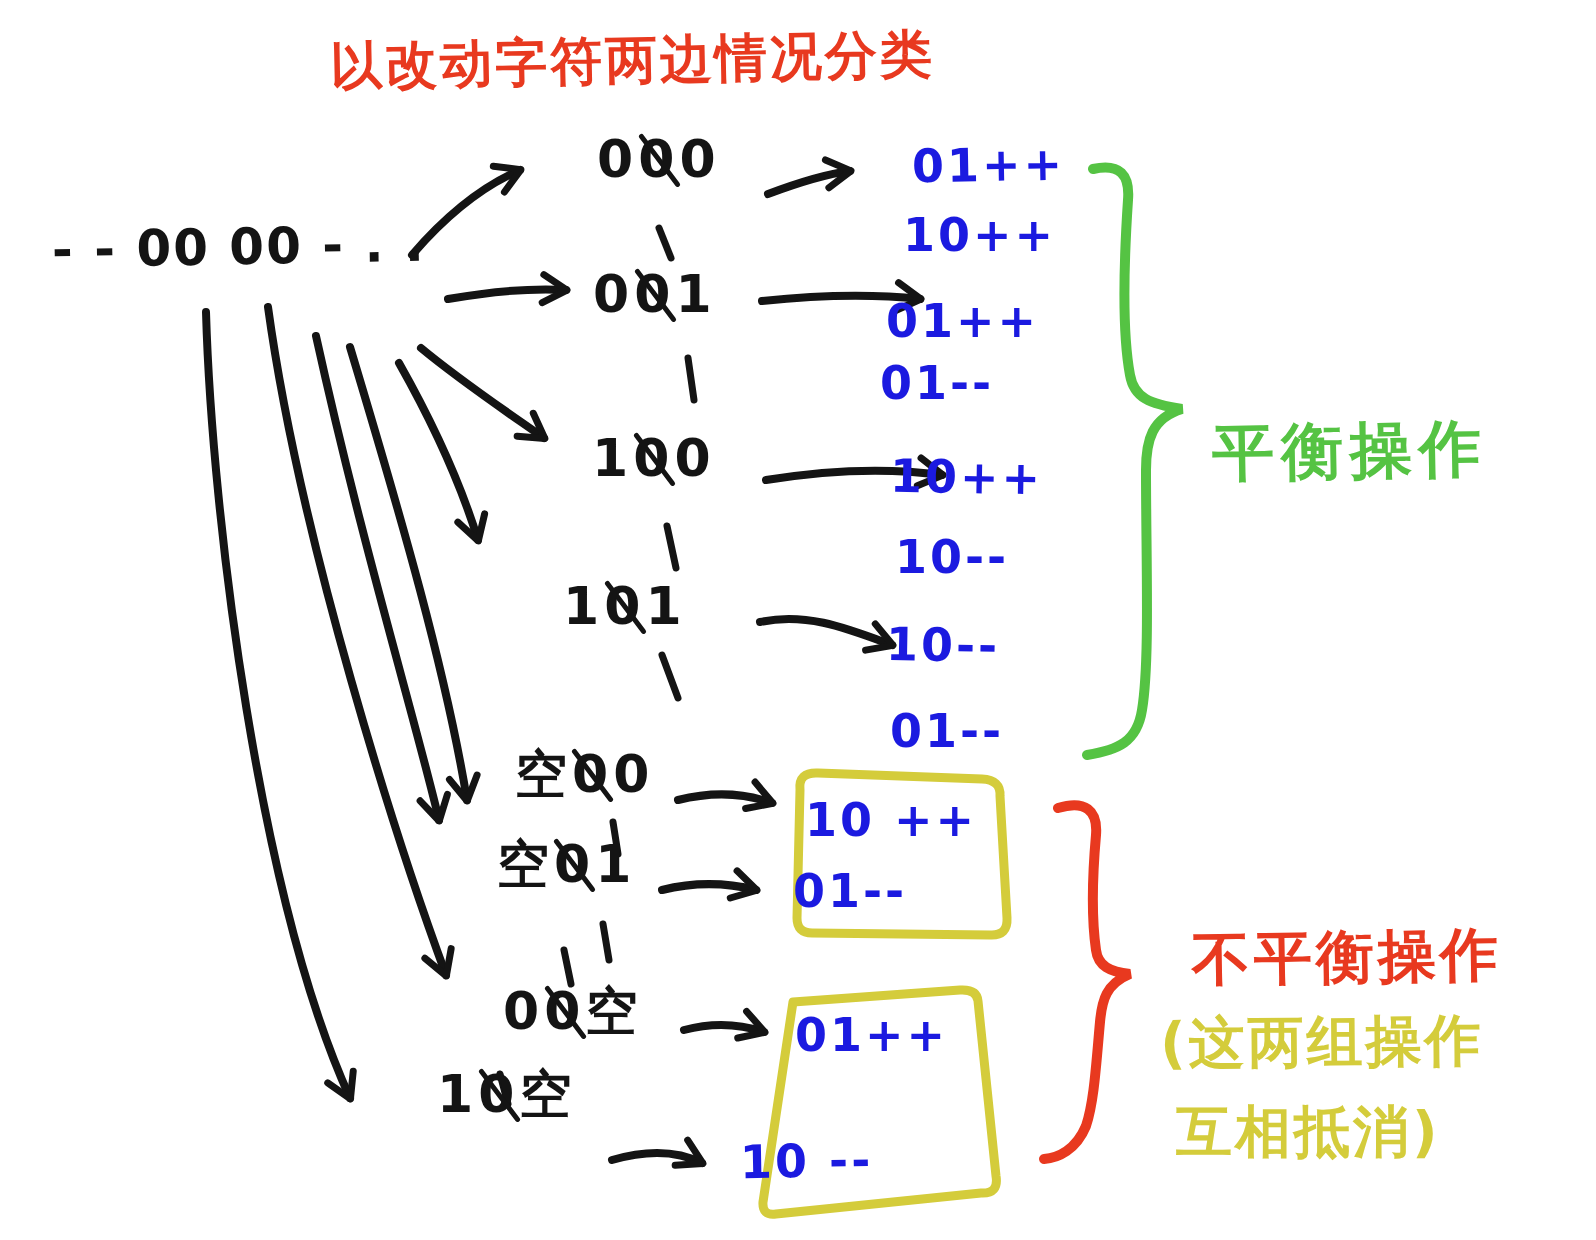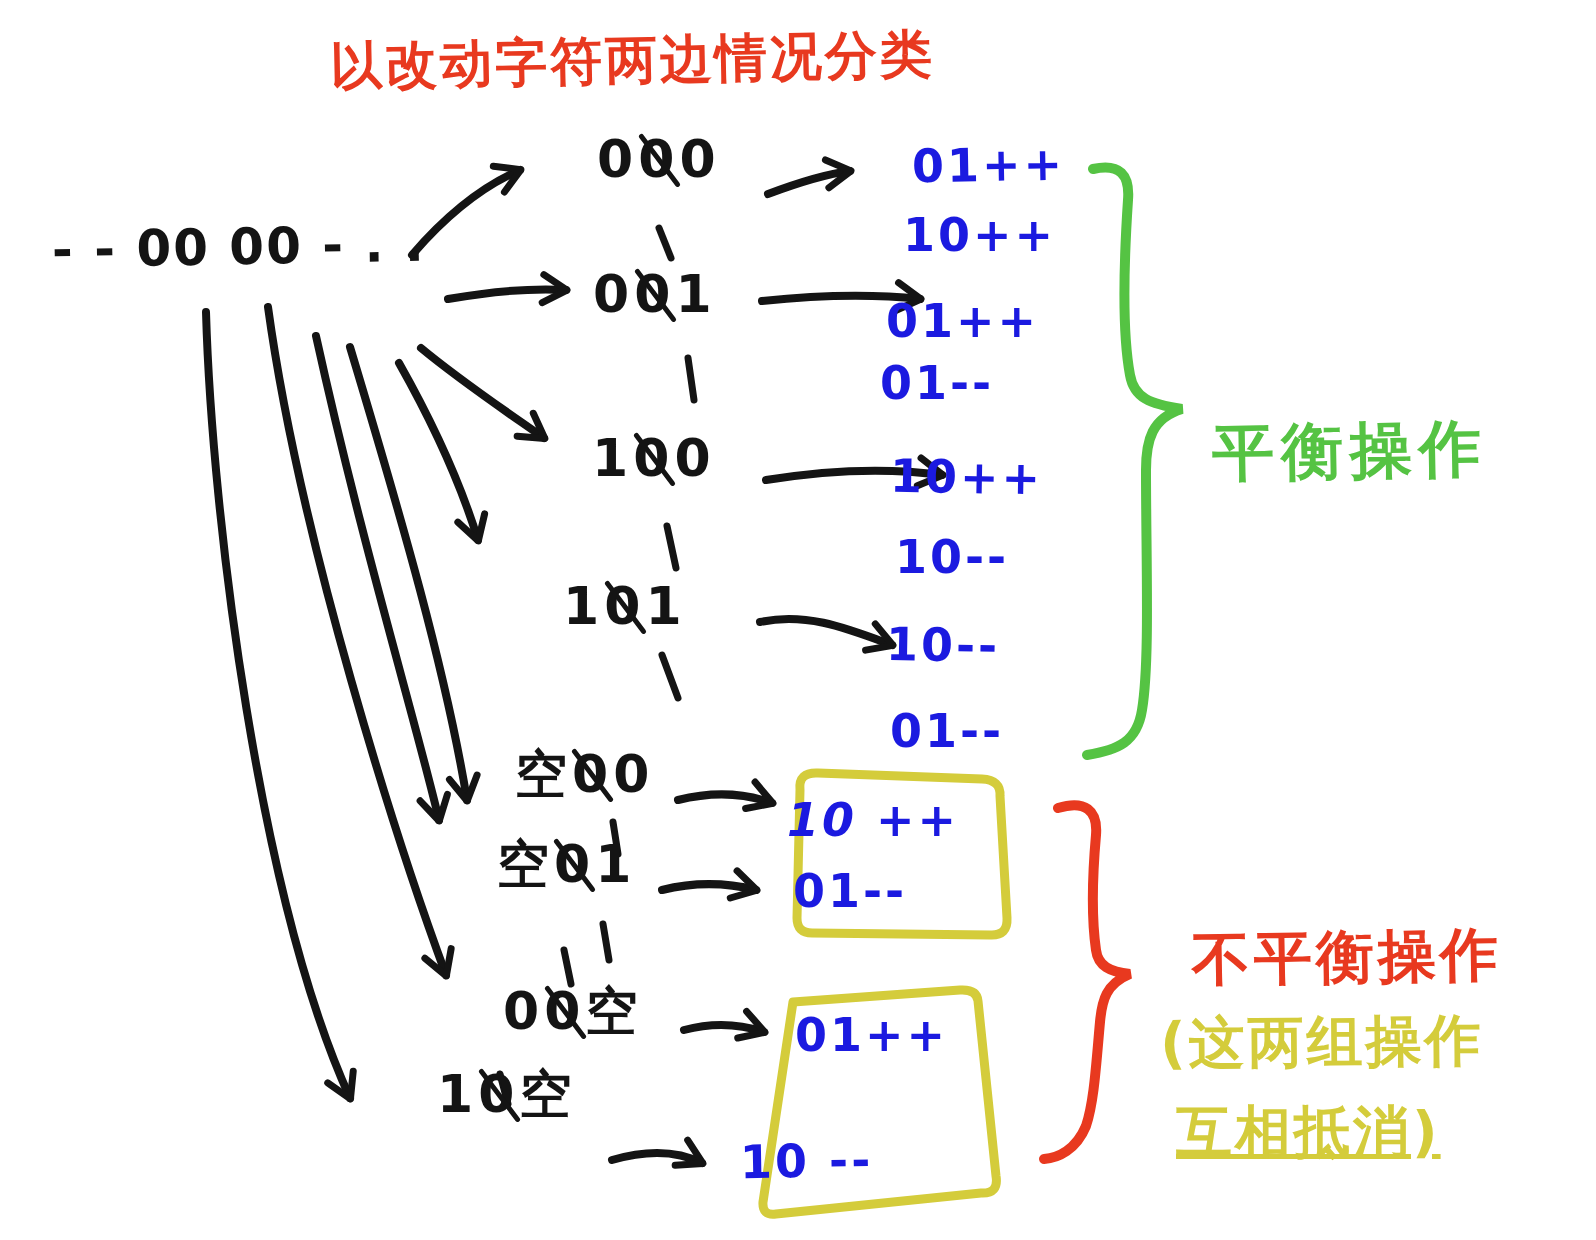--- a/index.html
+++ b/index.html
@@ -18,21 +18,21 @@
   .x{position:relative;display:inline-block;}
   .x::after{
     content:"";position:absolute;left:-28%;top:48%;width:158%;height:5px;
     background:#141414;border-radius:3px;transform:rotate(53deg);
   }
   .blue{font-size:46px;letter-spacing:3px;color:#1b1ae0;}
   .balanced-label{left:1212px;top:420px;font-size:62px;letter-spacing:7px;color:#55c343;transform:rotate(-1deg);}
   .unbalanced-label{left:1192px;top:928px;font-size:58px;letter-spacing:4px;color:#e8391f;transform:rotate(-1deg);}
   .note{color:#d4cc3b;font-size:56px;letter-spacing:3px;}
   .note1{left:1160px;top:1014px;transform:rotate(-0.5deg);}
-  .note2{left:1176px;top:1104px;text-decoration:underline;}
+  .note2{left:1176px;top:1104px;}
 </style>
 </head>
 <body>
 
 <div class="canvas">
 
   <svg class="strokes" viewBox="0 0 1596 1240" xmlns="http://www.w3.org/2000/svg">
     <defs>
       <marker id="ah" markerUnits="userSpaceOnUse" markerWidth="46" markerHeight="46" refX="30" refY="20" orient="auto">
         <path d="M7,6 L31,20 L7,34" fill="none" stroke="#141414" stroke-width="7" stroke-linecap="round" stroke-linejoin="round"></path>
@@ -114,21 +114,21 @@
 
   <div class="txt blue" style="left:912px;top:142px;transform:rotate(-1deg);">01++</div>
   <div class="txt blue" style="left:903px;top:212px;">10++</div>
   <div class="txt blue" style="left:886px;top:298px;">01++</div>
   <div class="txt blue" style="left:880px;top:360px;">01--</div>
   <div class="txt blue" style="left:890px;top:454px;transform:rotate(1deg);">10++</div>
   <div class="txt blue" style="left:895px;top:534px;">10--</div>
   <div class="txt blue" style="left:886px;top:622px;transform:rotate(1deg);">10--</div>
   <div class="txt blue" style="left:890px;top:708px;">01--</div>
 
-  <div class="txt blue" style="left:787px;top:797px;font-style:italic;">10 ++</div>
+  <div class="txt blue" style="left:805px;top:797px;">10 ++</div>
   <div class="txt blue" style="left:793px;top:868px;">01--</div>
   <div class="txt blue" style="left:795px;top:1012px;">01++</div>
   <div class="txt blue" style="left:740px;top:1138px;transform:rotate(-1deg);">10 --</div>
 
   <div class="txt balanced-label">平衡操作</div>
   <div class="txt unbalanced-label">不平衡操作</div>
   <div class="txt note note1">(这两组操作</div>
   <div class="txt note note2">互相抵消)</div>
 
 </div>

